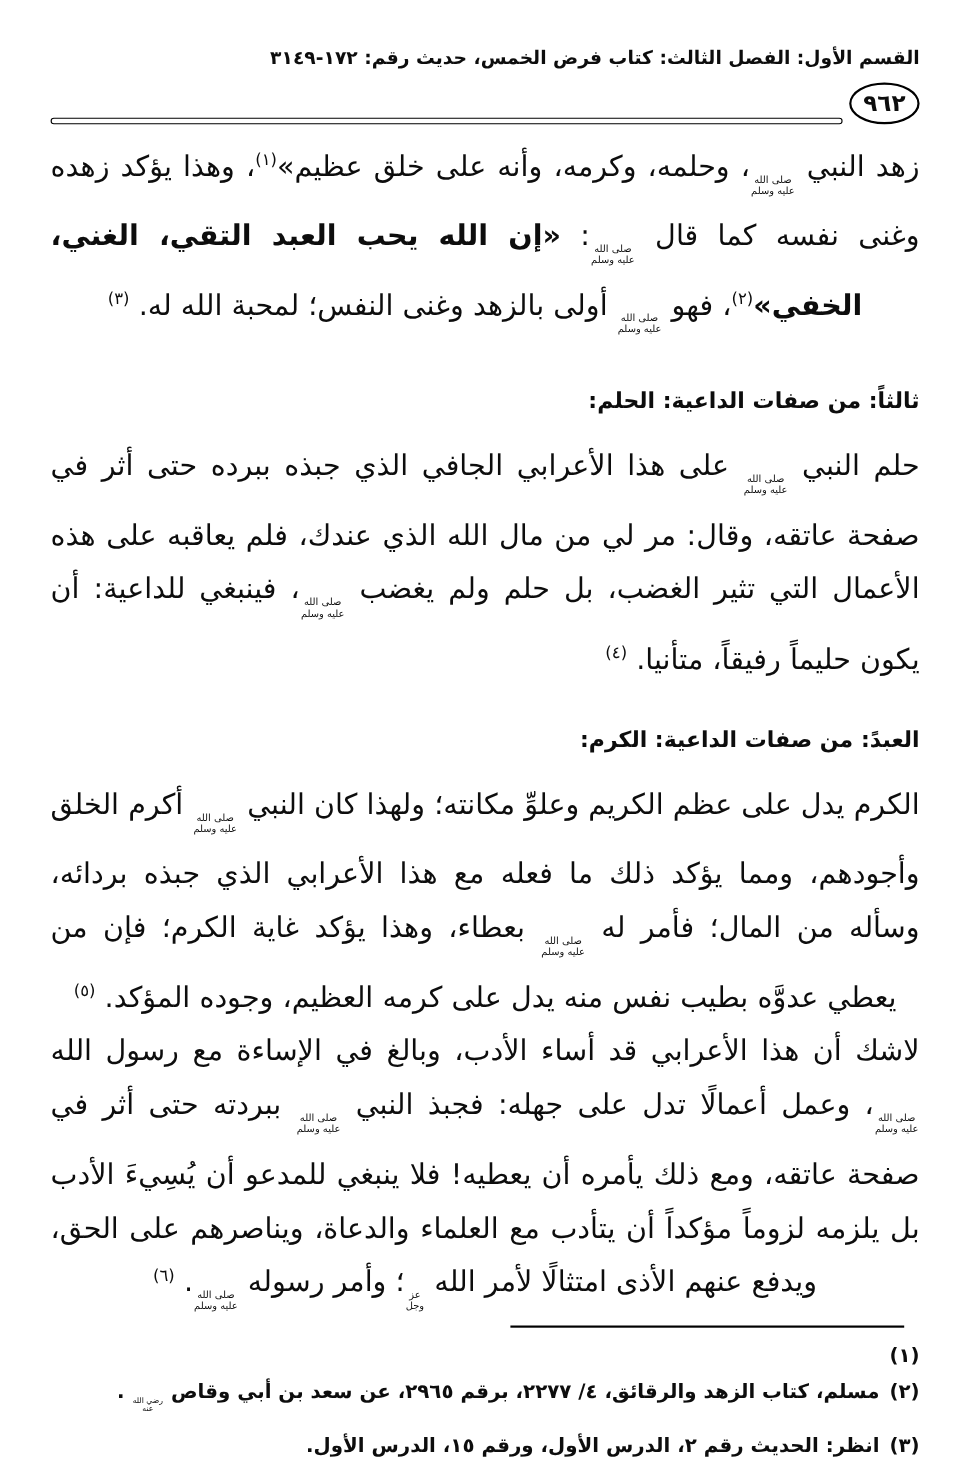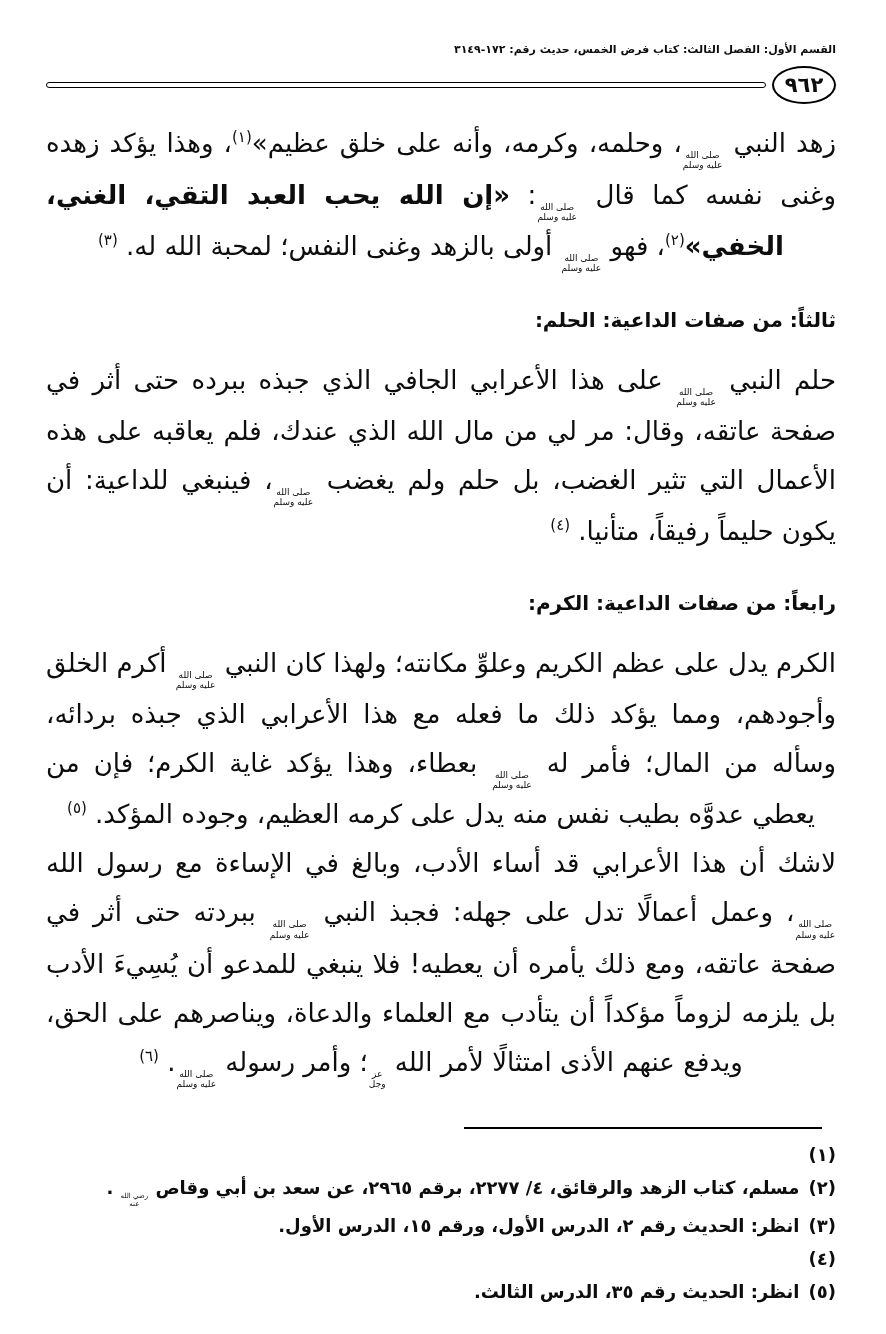--- a/index.html
+++ b/index.html
@@ -10,24 +10,24 @@
     direction: rtl;
     overflow: hidden;
   }
   .page {
     box-sizing: border-box; height: 100%;
     padding: 42px 50px 26px 46px;
     display: flex; flex-direction: column;
   }
   
   .chapter-line {
-    text-align: right; font-weight: bold; font-size: 11px; line-height: 1.4;
+    text-align: right; font-weight: bold; font-size: 17px; line-height: 1.4;
   }
   .rule-row {
-    display: flex; direction: ltr; align-items: center; gap: 6px; margin-top: 9px;
+    display: flex; direction: ltr; align-items: flex-end; gap: 6px; margin-top: 9px;
   }
   .rule-bar {
     flex: 1; height: 4px;
     border: 1.6px solid #000; border-radius: 4px; background: #fff;
   }
   .page-badge {
     box-sizing: border-box; min-width: 64px; height: 38px; padding: 0 8px;
     border: 2.6px solid #000; border-radius: 50%;
     display: flex; align-items: center; justify-content: center;
     font-weight: bold; font-size: 21px;
@@ -36,21 +36,21 @@
   .body-text { margin-top: 15px; font-size: 26px; line-height: 49px; }
   .para { margin: 0; text-align: justify; }
   .para.center-last { text-align-last: center; }
   .heading { font-size: 20px; font-weight: bold; margin: 23px 0 11px; }
   b { font-weight: bold; }
   sup.fnref { font-size: 15px; line-height: 0; vertical-align: super; font-weight: normal; }
   
   .hon {
     display: inline-flex; flex-direction: column; align-items: center;
     font-size: 9px; line-height: 1.12; font-weight: normal;
-    vertical-align: -6px; white-space: nowrap; margin: 0 1px;
+    vertical-align: -6px; white-space: nowrap; margin: 12px 1px;
   }
   
   .footnotes { margin-top: auto; font-size: 18px; line-height: 33px; font-weight: bold; }
   .fn-sep { width: 358px; border-top: 2.5px solid #000; margin: 0 14px 9px auto; }
   .fn { display: flex; gap: 9px; align-items: baseline; padding-left: 4px; }
   .fn-num { white-space: nowrap; flex-shrink: 0; }
   .footnotes .hon { font-size: 7px; vertical-align: -4px; }
 </style>
 </head>
 <body>
@@ -79,21 +79,21 @@
           <span>عليه وسلم</span>
         </span> أولى بالزهد وغنى النفس؛ لمحبة الله له. <sup class="fnref">(٣)</sup></p>
       <div class="heading">ثالثاً: من صفات الداعية: الحلم:</div>
       <p class="para">حلم النبي <span class="hon">
           <span>صلى الله</span>
           <span>عليه وسلم</span>
         </span> على هذا الأعرابي الجافي الذي جبذه ببرده حتى أثر في صفحة عاتقه، وقال: مر لي من مال الله الذي عندك، فلم يعاقبه على هذه الأعمال التي تثير الغضب، بل حلم ولم يغضب <span class="hon">
           <span>صلى الله</span>
           <span>عليه وسلم</span>
         </span>، فينبغي للداعية: أن يكون حليماً رفيقاً، متأنيا. <sup class="fnref">(٤)</sup></p>
-      <div class="heading">رابعاً: من صفات الداعية: الكرم:</div>
+      <div class="heading">العبدً: من صفات الداعية: الكرم:</div>
       <p class="para center-last">الكرم يدل على عظم الكريم وعلوِّ مكانته؛ ولهذا كان النبي <span class="hon">
           <span>صلى الله</span>
           <span>عليه وسلم</span>
         </span> أكرم الخلق وأجودهم، ومما يؤكد ذلك ما فعله مع هذا الأعرابي الذي جبذه بردائه، وسأله من المال؛ فأمر له <span class="hon">
           <span>صلى الله</span>
           <span>عليه وسلم</span>
         </span> بعطاء، وهذا يؤكد غاية الكرم؛ فإن من يعطي عدوَّه بطيب نفس منه يدل على كرمه العظيم، وجوده المؤكد. <sup class="fnref">(٥)</sup></p>
       <p class="para center-last">لاشك أن هذا الأعرابي قد أساء الأدب، وبالغ في الإساءة مع رسول الله <span class="hon">
           <span>صلى الله</span>
           <span>عليه وسلم</span>

